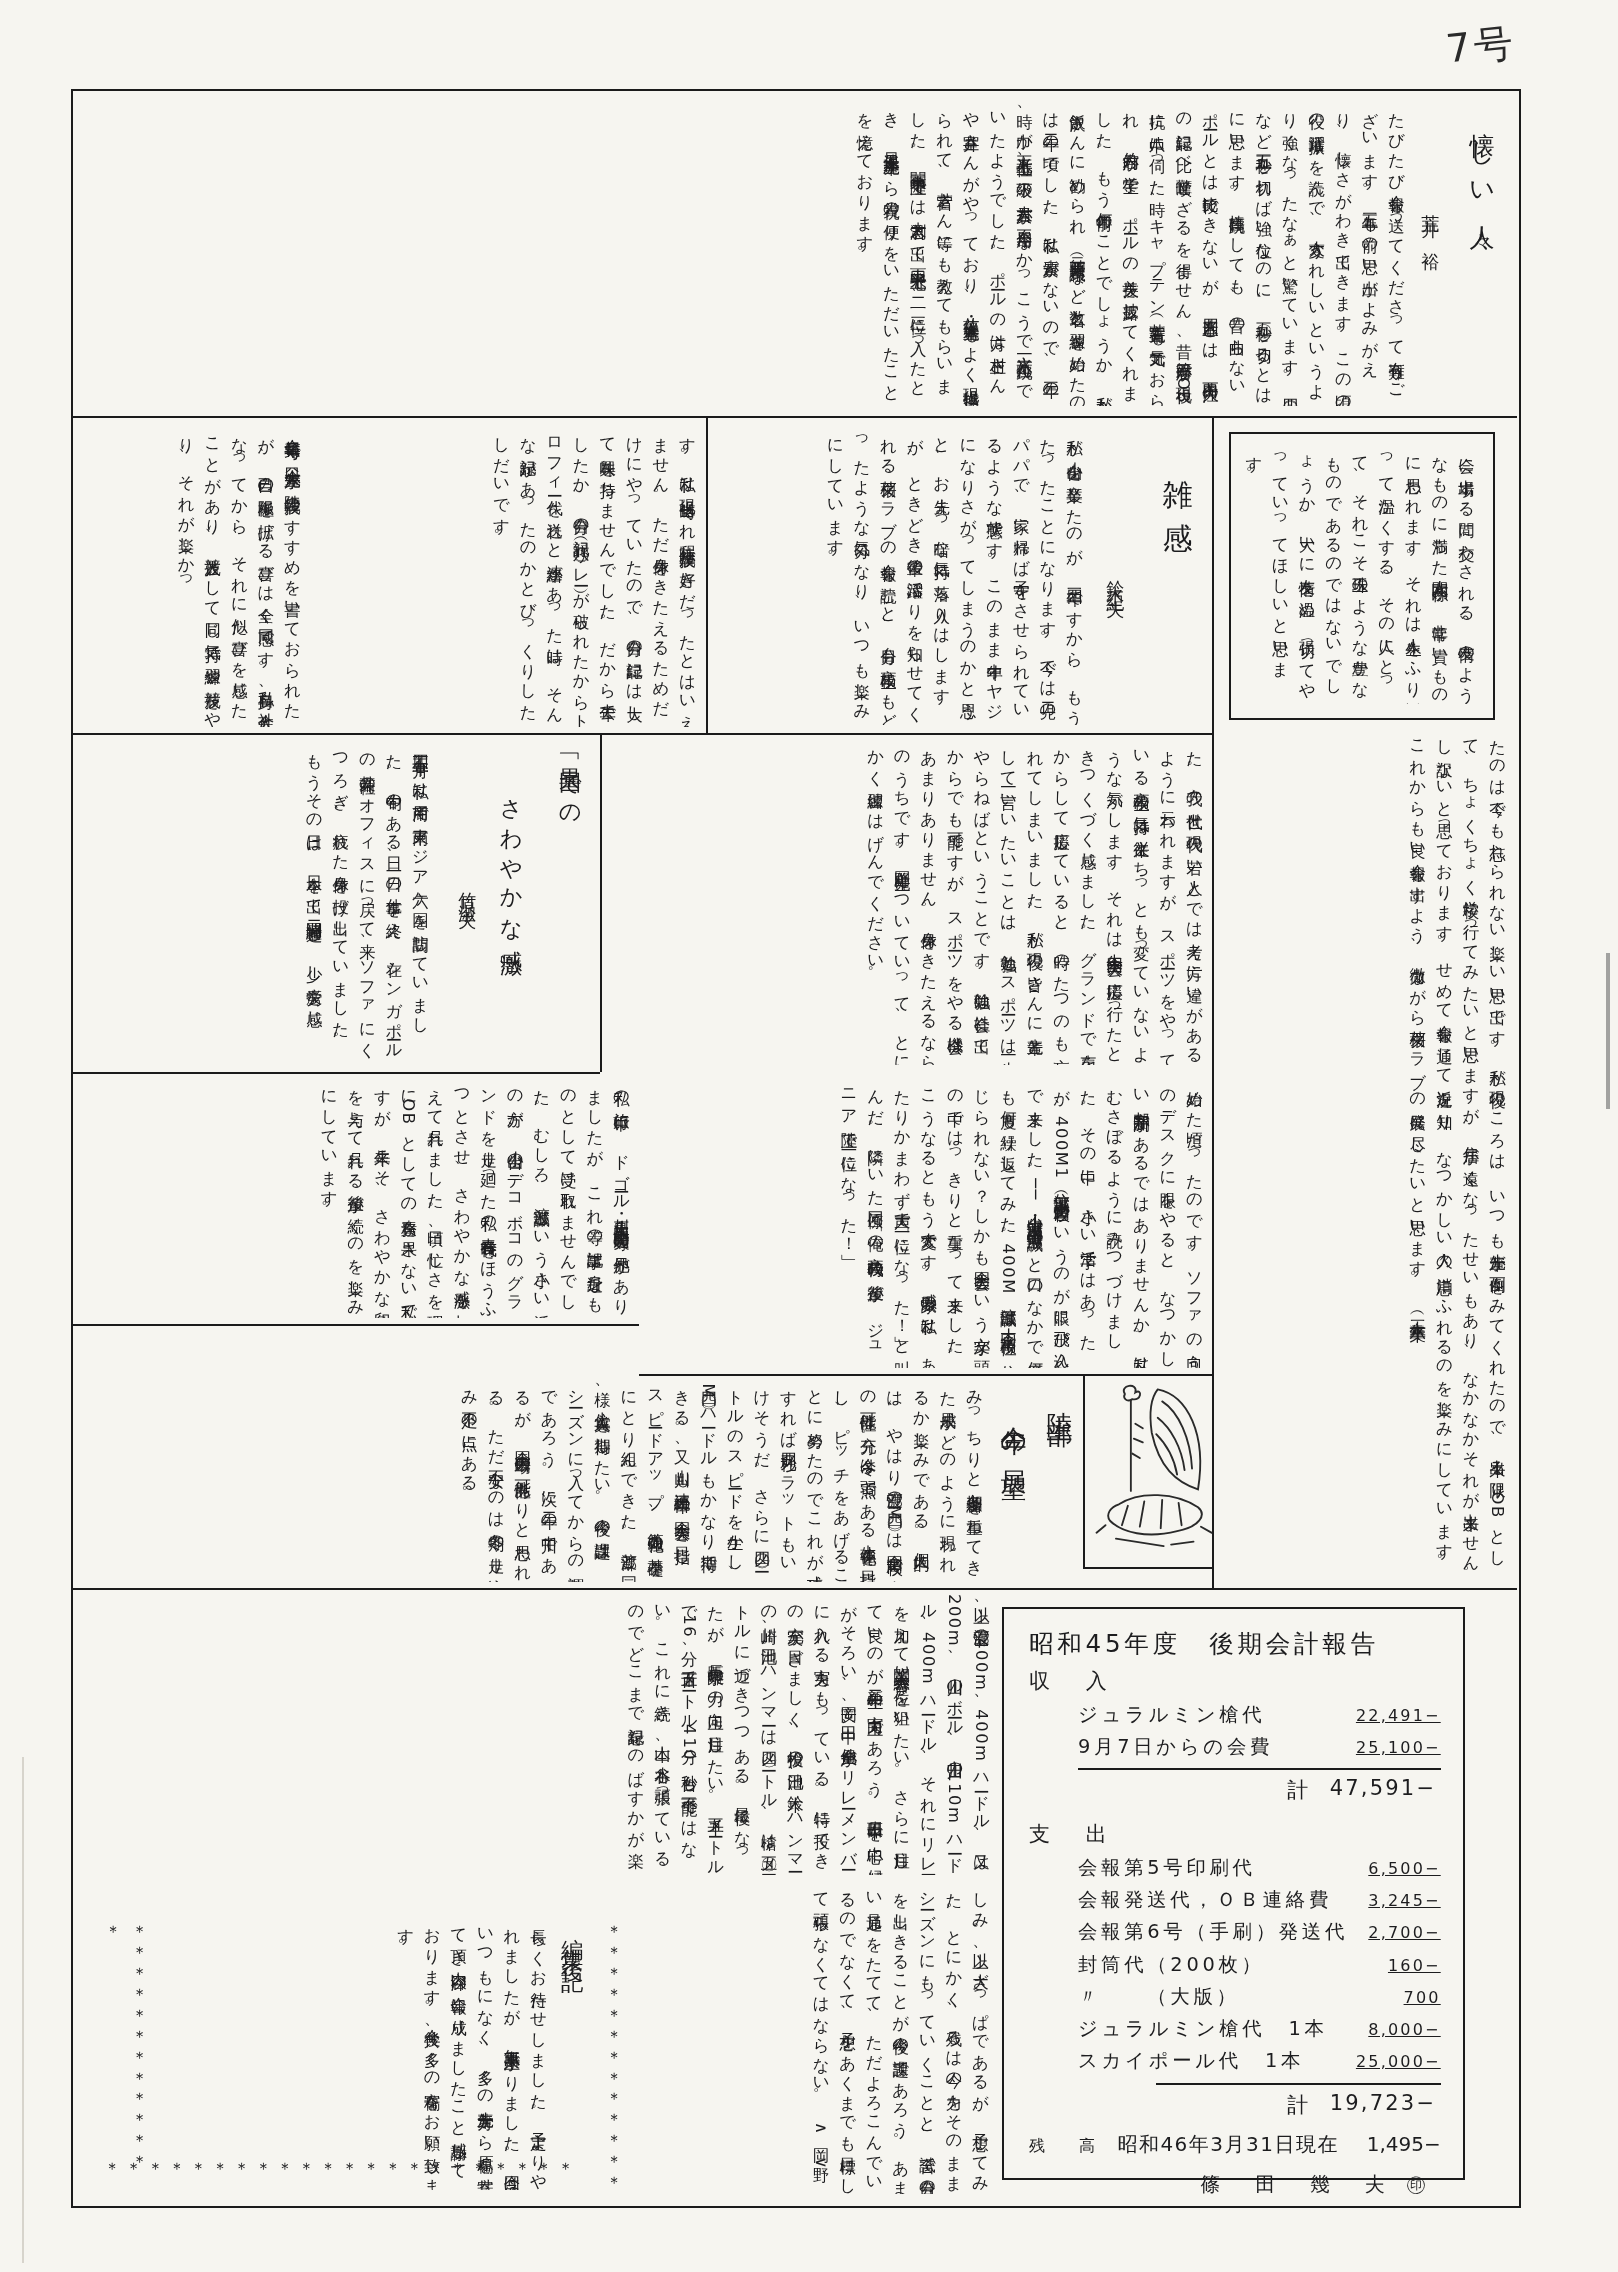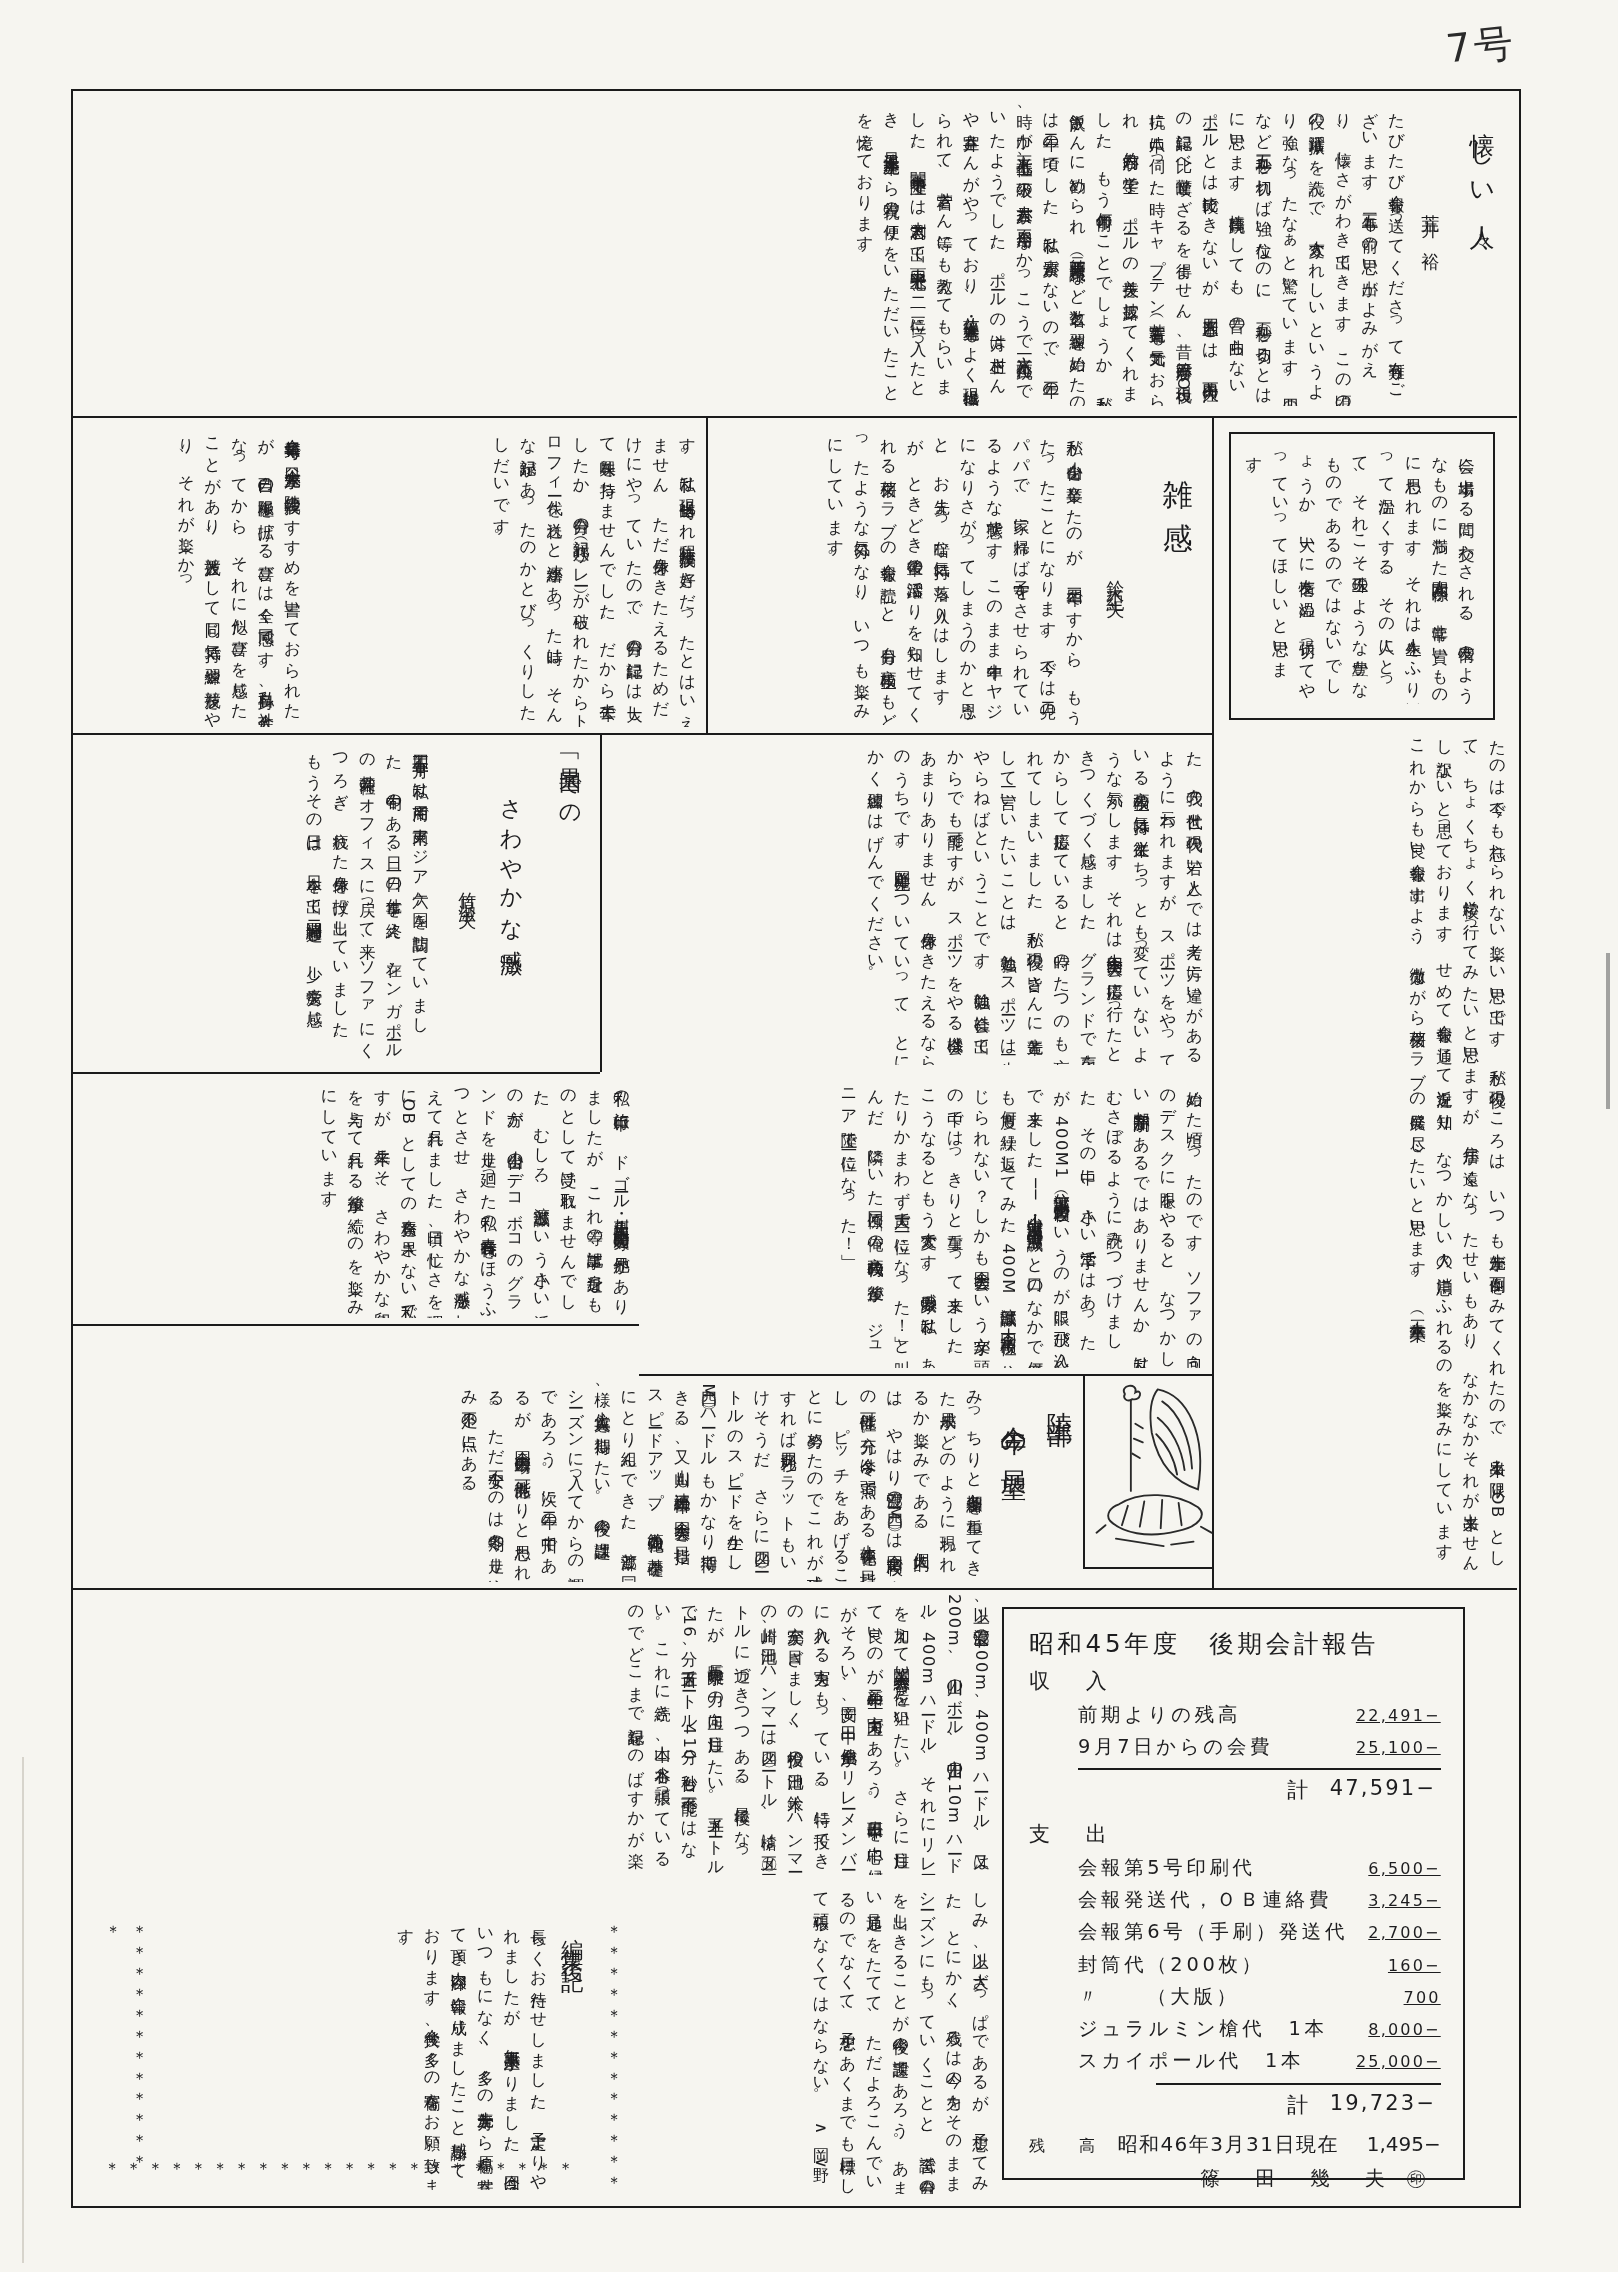--- a/index.html
+++ b/index.html
@@ -44,21 +44,21 @@
   .acct-row{display:flex;align-items:baseline;margin:5.2px 0;}
   .acct-row .lbl{font-size:19.4px;letter-spacing:3.7px;padding-left:49px;flex:1;}
   .acct-row .amt{font-size:16px;letter-spacing:2.2px;text-align:center;text-decoration:underline;}
   .acct-sep{border-top:2.2px solid #1b1b1b;margin:7.4px 0 6px 49px;}
   .acct-sep2{border-top:2.2px solid #1b1b1b;margin:9px 0 6px 127px;}
   .acct-total{display:flex;justify-content:flex-end;gap:19.4px;font-size:21px;letter-spacing:2.2px;margin:4.5px 4.5px 16.4px 0;}
   .acct-bal{display:flex;align-items:baseline;margin-top:12px;}
   .acct-bal .b1{font-size:16px;letter-spacing:9px;}
   .acct-bal .b2{font-size:20px;letter-spacing:1.5px;margin-left:13.4px;flex:1;}
   .acct-bal .amt{font-size:20px;}
-  .acct-signer{text-align:right;font-size:20px;letter-spacing:7.4px;margin-top:7px;padding-right:7.4px;}
+  .acct-signer{text-align:right;font-size:20px;letter-spacing:7.4px;margin-top:13px;padding-right:7.4px;}
   .scanline-l{position:absolute;left:22.3px;top:1757px;width:1.5px;height:506px;background:#d7d4cc;}
   .scanline-r{position:absolute;left:1606px;top:953px;width:3.7px;height:156px;background:#6b6b6b;opacity:.6;}
 </style>
 </head>
 <body>
 
 <div class="pagenum">7号</div>
 
 <div class="frame" style="left:71px;top:89px;width:1446px;height:2115px;"></div>
 
@@ -114,21 +114,21 @@
 <div class="vtext title-riku" style="left:993px;top:1406px;height:186px;">今年の展望</div>
 <div class="vtext body-t" style="left:77px;top:1379px;width:910px;height:203px;">みっちりと冬期練習を重ねてきた成果がどのように現われるか楽しみである。個人的には、やはり渡部の四〇〇Mは全国高校で上位入賞の可能性は充分。今冬は弱点である上体強化を目指し、ピッチをあげることに努めたのでこれが成功すれば四九秒フラットもいけそうだ。さらに四〇〇メートルのスピードを生かし、四〇〇Mハードルもかなり期待できる。又、山川も連続三年目の全国大会を目指し、スピードアップ、筋力強化の基礎を中心にとり組んできた。渡部と同様、上位入賞を期待したい。今後の課題は、シーズンに入ってからの調整であろう。次に二年の中川であるが、全国大会出場の可能性ありと思われる。ただ不安なのは冬期の走り込み不足の点にある。</div>
 <div class="rule" style="left:71px;top:1588px;width:1446px;"></div>
 <div class="vtext body-t" style="left:77px;top:1594px;width:917px;height:281px;">以上、渡部の400m、400mハードル、又は200m、山川のボール、中川の110mハードル、400mハードル、それにリレーを加えて関東大会総合3位を狙いたい。さらに注目して良いのが新二年生の実力向上であろう。班長田中を中心に候補がそろい、安岡、田中、他全員がリレーメンバーに入れる実力をもっている。特に投てき陣の充実が目ざましく、槍投の池田、鈴木、ハンマーの川崎、池田。ハンマーは四〇メートル、槍は五〇メートルに近づきつつある。最後になったが、長距離泉の力の向上に注目したい。五千メートルで16分、千五百メートル4分10秒台も不可能ではない。これに続き、山本、水谷も頑張っているのでどこまで記録をのばすかが楽</div>
 <div class="vtext body-t" style="left:642px;top:1881px;width:351px;height:313px;">しみ。以上、大ざっぱであるが、予想してみた。とにかく、残るは今の力をそのままシーズンにもっていくことと、試合で自分の力を出しきることが今後の課題であろう。あまい見通しをたてて、ただよろこんでいるのでなくて、予想をあくまでも目標にして頑張らなくてはならない。　∧岡　野∨</div>
 
 <div class="acct">
   <div class="acct-title">昭和45年度　後期会計報告</div>
   <div class="acct-sec">収　入</div>
   <div class="acct-row">
-    <span class="lbl">前期よりの残高</span>
+    <span class="lbl">ジュラルミン槍代</span>
     <span class="amt">22,491−</span>
   </div>
   <div class="acct-row">
     <span class="lbl">9月7日からの会費</span>
     <span class="amt">25,100−</span>
   </div>
   <div class="acct-sep"></div>
   <div class="acct-total">
     <span>計</span>
     <span>47,591−</span>

